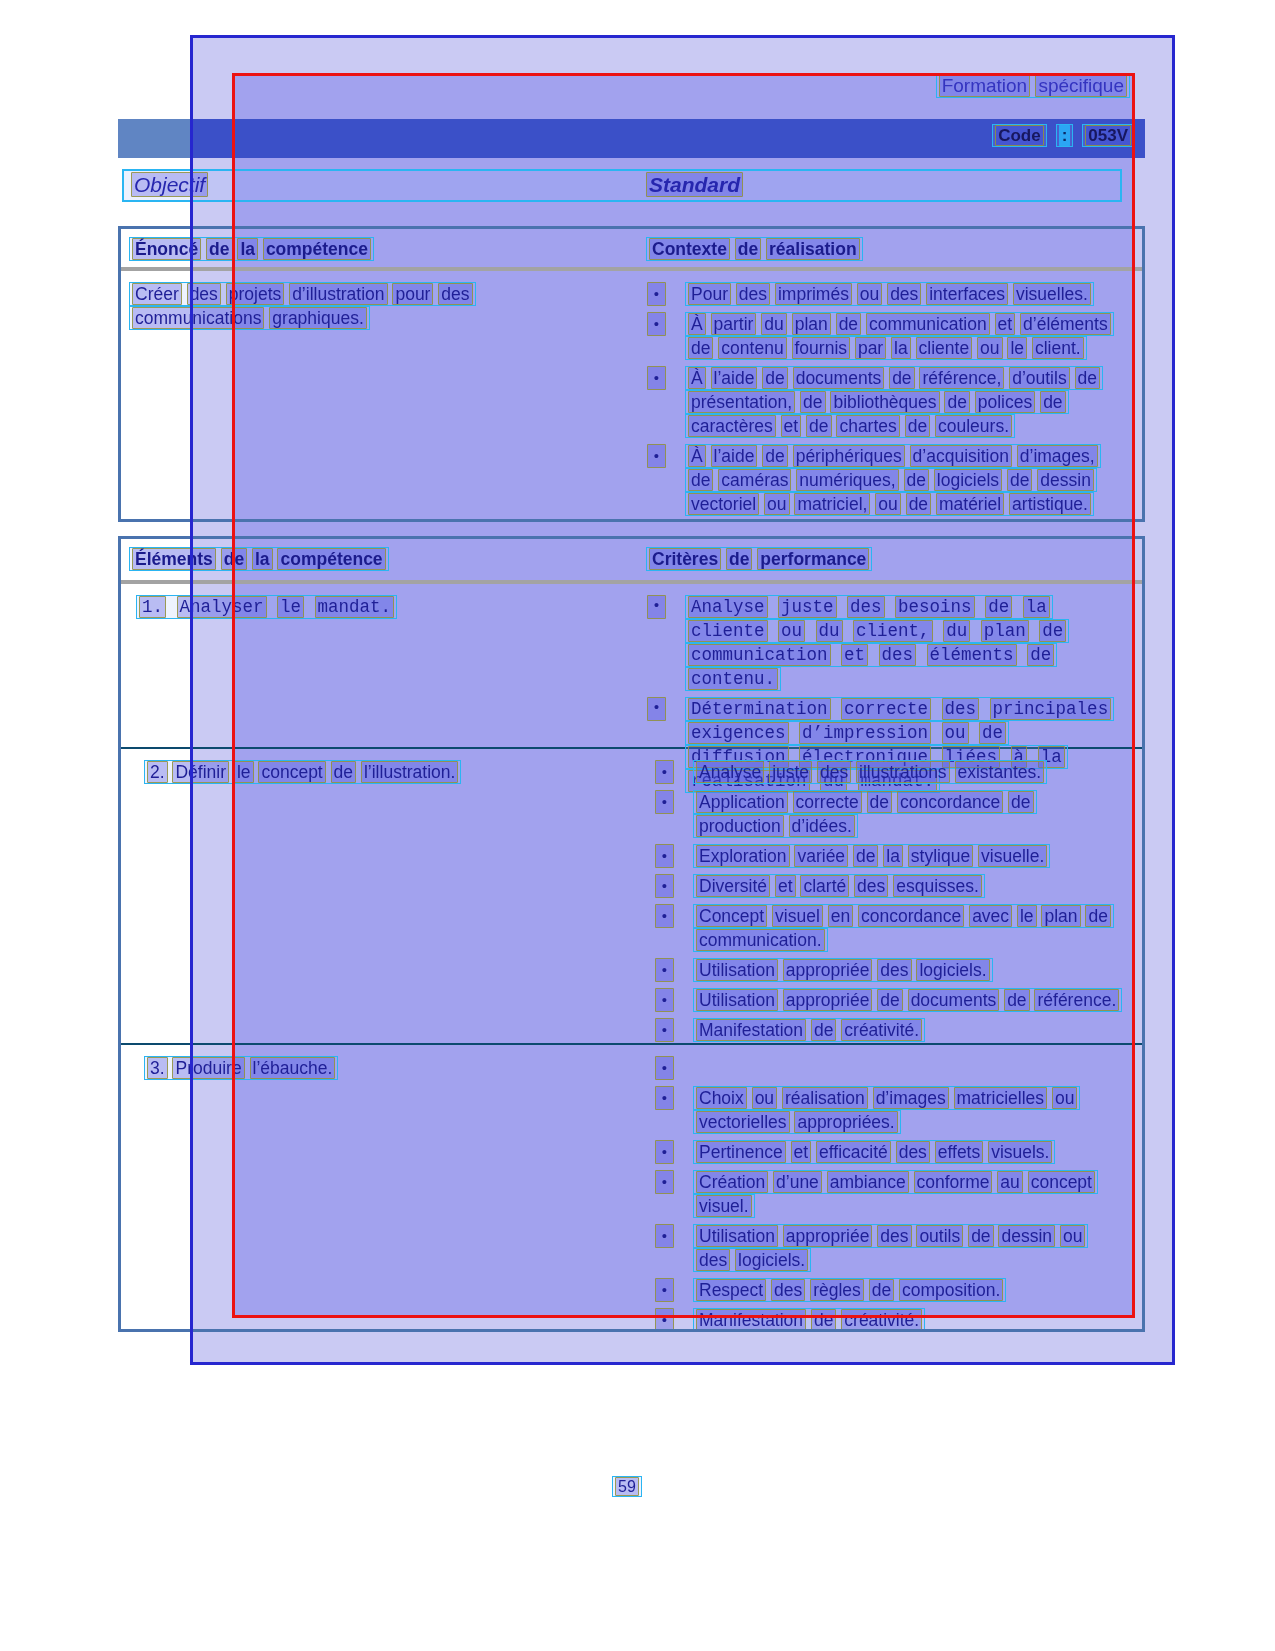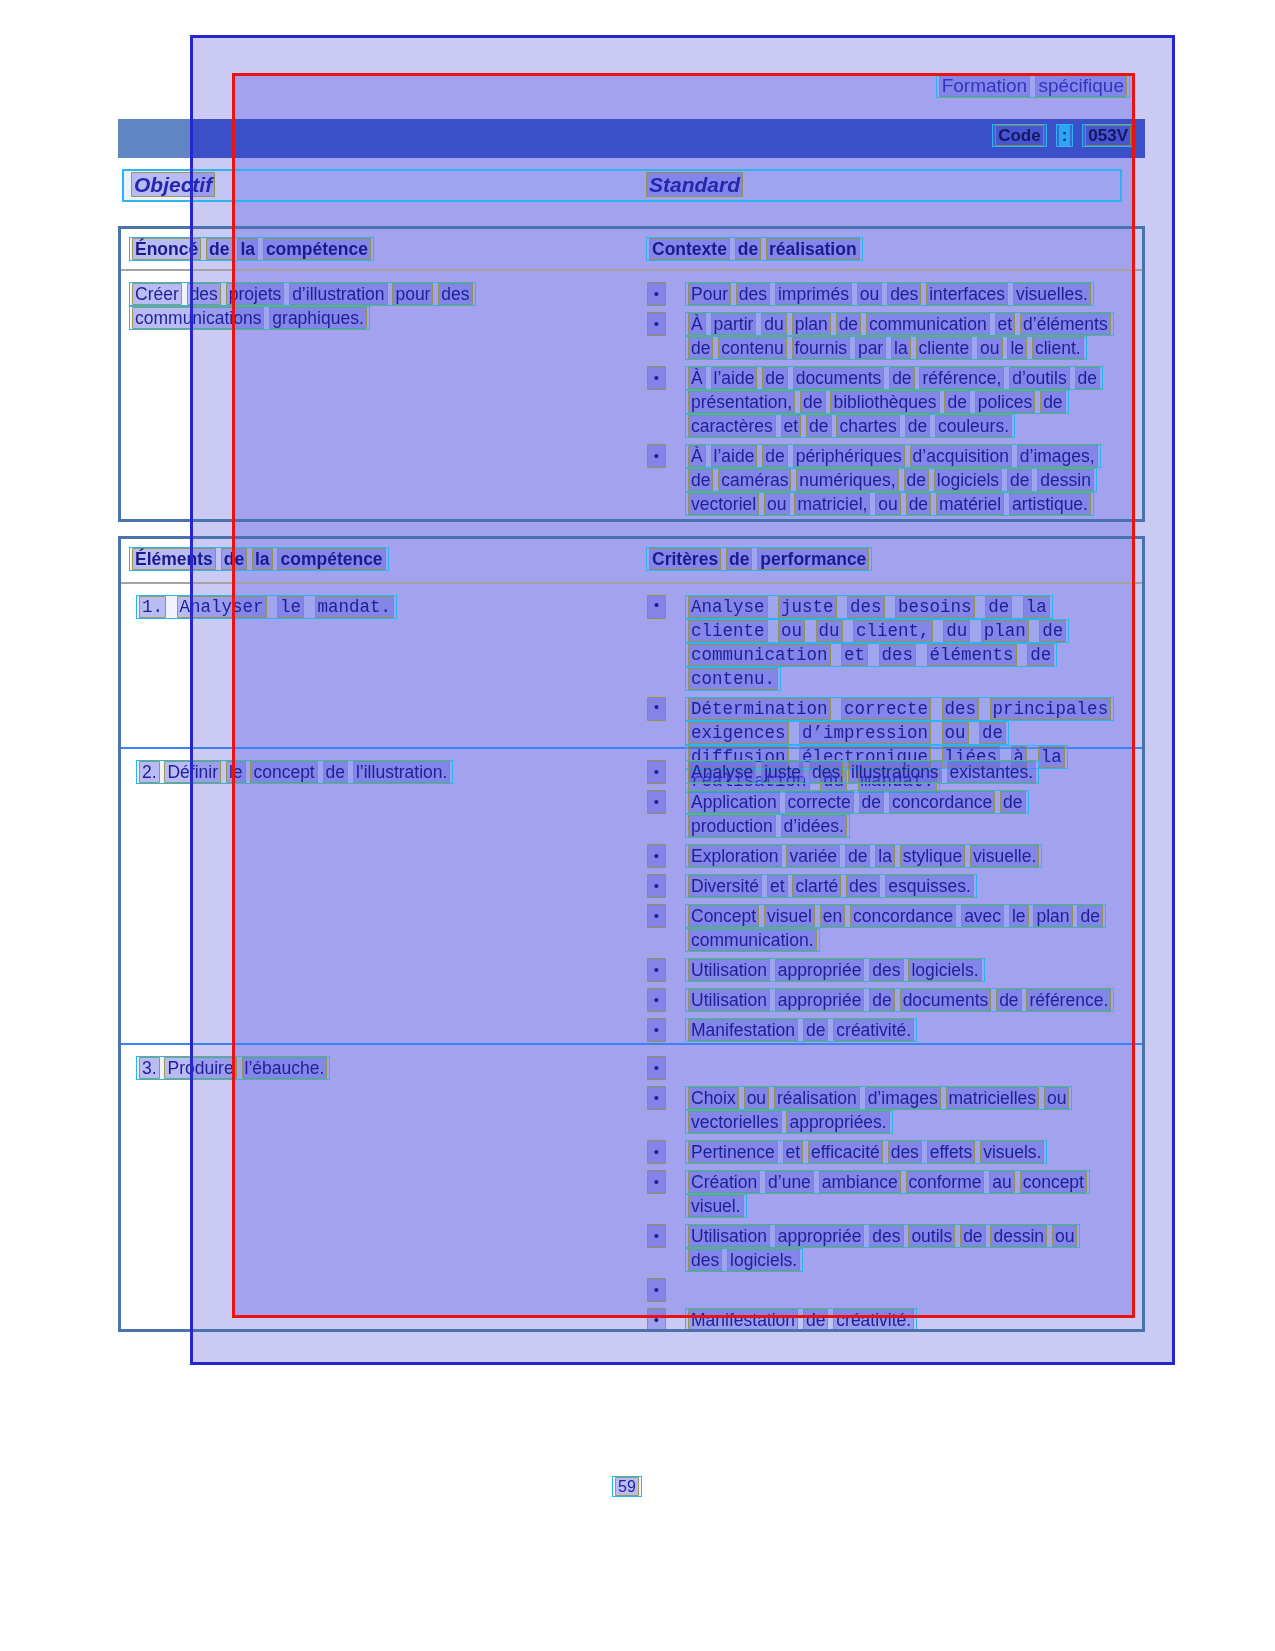--- a/index.html
+++ b/index.html
@@ -26,34 +26,34 @@
   .plain > .ln{border-color:transparent;background:none;}
 
   
   .formation{position:absolute;top:74px;right:145px;font-size:19px;line-height:23px;z-index:10;color:#3434c0;border-radius:11px;}
   .codegroup{position:absolute;top:126px;right:141px;display:flex;gap:9px;z-index:10;
              font-size:17px;font-weight:bold;color:#17175f;}
   .codegroup .sep .w{background:#2ba6f4;border-color:#2ba6f4;color:#0c2a66;}
 
   .titles{position:absolute;left:122px;top:169px;width:1000px;height:33px;z-index:10;
           border:2px solid #2ab5f2;background:rgba(150,180,250,0.18);box-sizing:border-box;}
-  .title-l{position:absolute;left:4px;top:2px;font-style:italic;font-weight:bold;font-size:21px;color:#2626ae;}
+  .title-l{position:absolute;left:4px;top:2px;font-style:italic;font-weight:normal;font-size:21px;color:#2626ae;}
   .title-r{position:absolute;left:519px;top:2px;font-style:italic;font-weight:bold;font-size:21px;color:#2626ae;}
 
   
   .tbl{position:absolute;left:118px;width:1027px;z-index:10;border:3px solid #4a73ae;
        box-sizing:border-box;overflow:hidden;background:transparent;}
   .t1{top:226px;height:296px;}
   .t2{top:536px;height:796px;}
-  .thead{position:relative;border-bottom:2px solid #a3a3a3;box-sizing:border-box;}
+  .thead{position:relative;border-bottom:4px solid #a3a3a3;box-sizing:border-box;}
   .t1 .thead{height:42px;} .t2 .thead{height:45px;}
   .th{position:absolute;top:8px;font-weight:bold;font-size:17.5px;white-space:nowrap;line-height:24px;color:#1b1b8c;}
   .th-left{left:8px;} .th-right{left:525px;}
   .trow{display:flex;box-sizing:border-box;}
-  .trow + .trow{border-top:2px solid #3b82f6;}
+  .trow + .trow{border-top:2px solid #0c4a6e;padding-left:8px;}
   .t1 .trow{height:251px;}
   .t2 .trow:nth-child(1){height:163px;font-family:Liberation Mono, monospace;}
   .t2 .trow:nth-child(2){height:296px;}
   .t2 .trow:nth-child(3){height:292px;}
   .cl{width:524px;box-sizing:border-box;padding:11px 0 0 8px;flex:none;}
   .t2 .cl{padding-left:15px;}
   .ltext{font-size:17.5px;line-height:24px;max-width:382px;}
   .t2 .ltext{max-width:462px;}
   .cr{flex:1;padding:11px 0 0 0;box-sizing:border-box;}
   .bullet{display:flex;align-items:flex-start;margin:0 0 6px 2px;}
@@ -197,20 +197,21 @@
             <div class="bullet">
               <span class="bglyph w">•</span>
               <span class="btext"><span class="ln"><span class="w">Création</span> <span class="w">d’une</span> <span class="w">ambiance</span> <span class="w">conforme</span> <span class="w">au</span> <span class="w">concept</span> <span class="w">visuel.</span></span></span>
             </div>
             <div class="bullet">
               <span class="bglyph w">•</span>
               <span class="btext"><span class="ln"><span class="w">Utilisation</span> <span class="w">appropriée</span> <span class="w">des</span> <span class="w">outils</span> <span class="w">de</span> <span class="w">dessin</span> <span class="w">ou</span> <span class="w">des</span> <span class="w">logiciels.</span></span></span>
             </div>
             <div class="bullet">
               <span class="bglyph w">•</span>
+              <span class="btext"><span class="ln"><span class="w">Respect</span> <span class="w">des</span> <span class="w">règles</span> <span class="w">de</span> <span class="w">composition.</span></span></span>
             </div>
             <div class="bullet">
               <span class="bglyph w">•</span>
               <span class="btext"><span class="ln"><span class="w">Manifestation</span> <span class="w">de</span> <span class="w">créativité.</span></span></span>
             </div>
           </div>
         </div>
       </div>
   </div>
 

